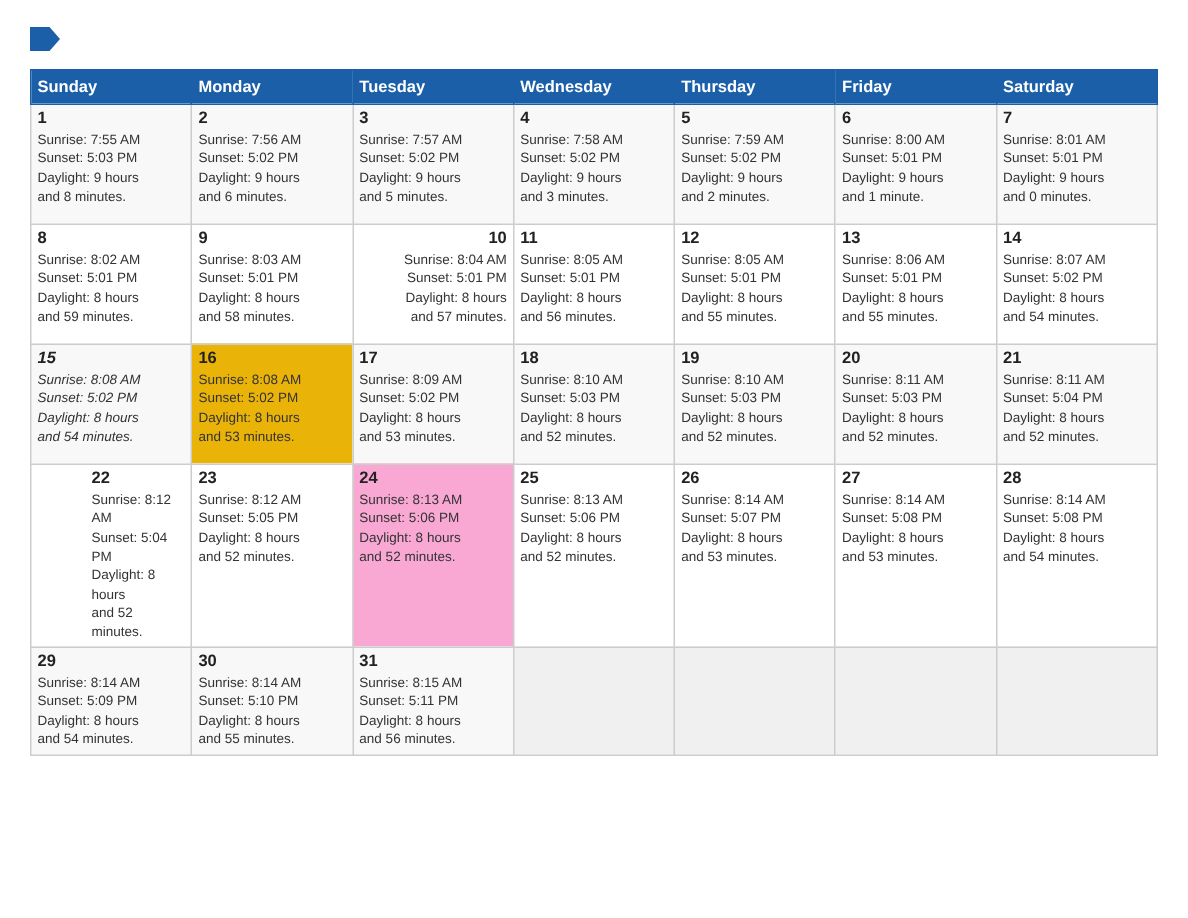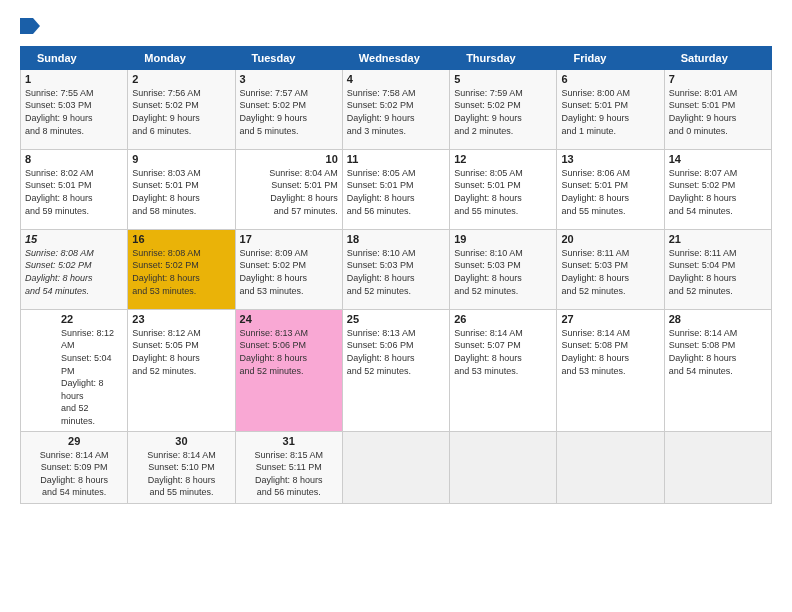--- a/index.html
+++ b/index.html
@@ -52,21 +52,21 @@
       margin-top: 2px;
     }
     .calendar {
       width: 100%;
       border-collapse: collapse;
       font-size: 10px;
     }
     .calendar th {
       background: #1a5fa8;
       color: #fff;
-      padding: 5px 16px;
+      padding: 5px 4px;
       text-align: left;
       font-size: 11px;
       font-weight: bold;
       border: 1px solid #1a5fa8;
     }
     .calendar td {
       border: 1px solid #ccc;
       vertical-align: top;
       padding: 3px 4px;
       width: calc(100% / 7);
@@ -89,21 +89,20 @@
     .day-info {
       font-size: 9px;
       color: #333;
       line-height: 1.4;
     }
     .empty-cell {
       background: #f0f0f0 !important;
     }
     .last-row td {
       height: 72px;
-      text-align: center;
     }
   </style>
 </head>
 <body>
 
 <div class="page">
   <div class="header">
     <div class="logo">
       <div class="logo-row">
         <span class="logo-text">

